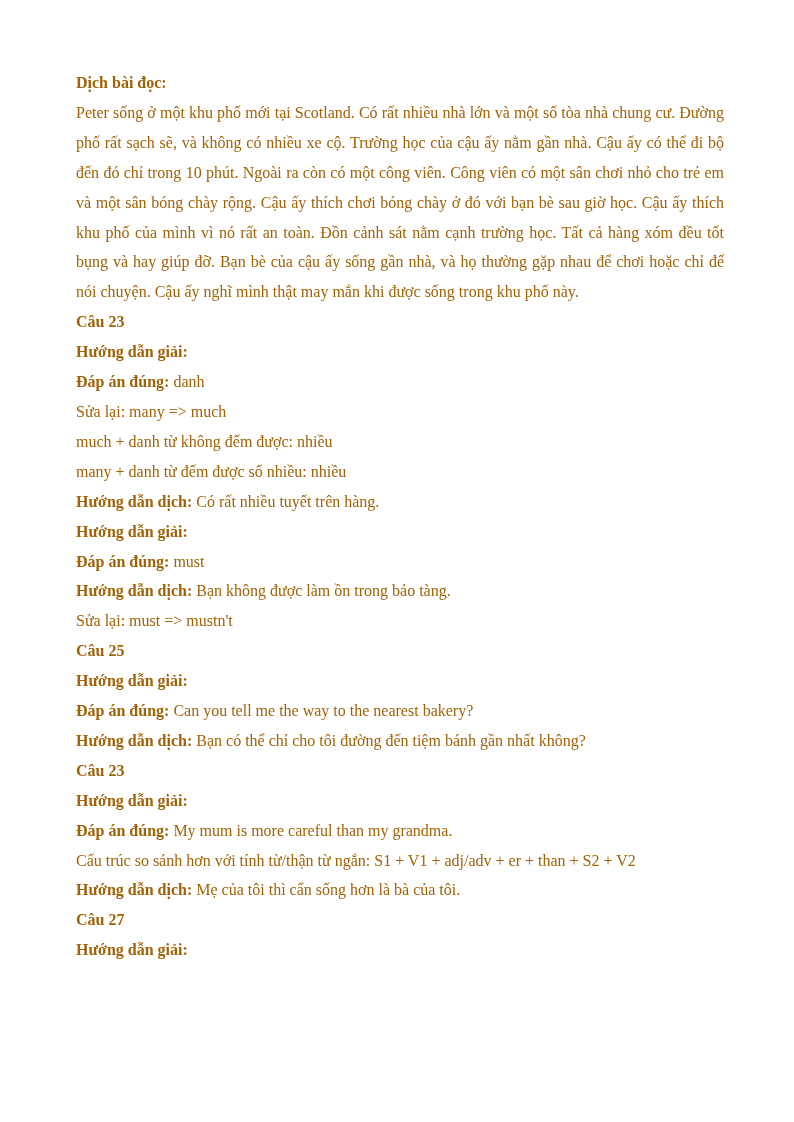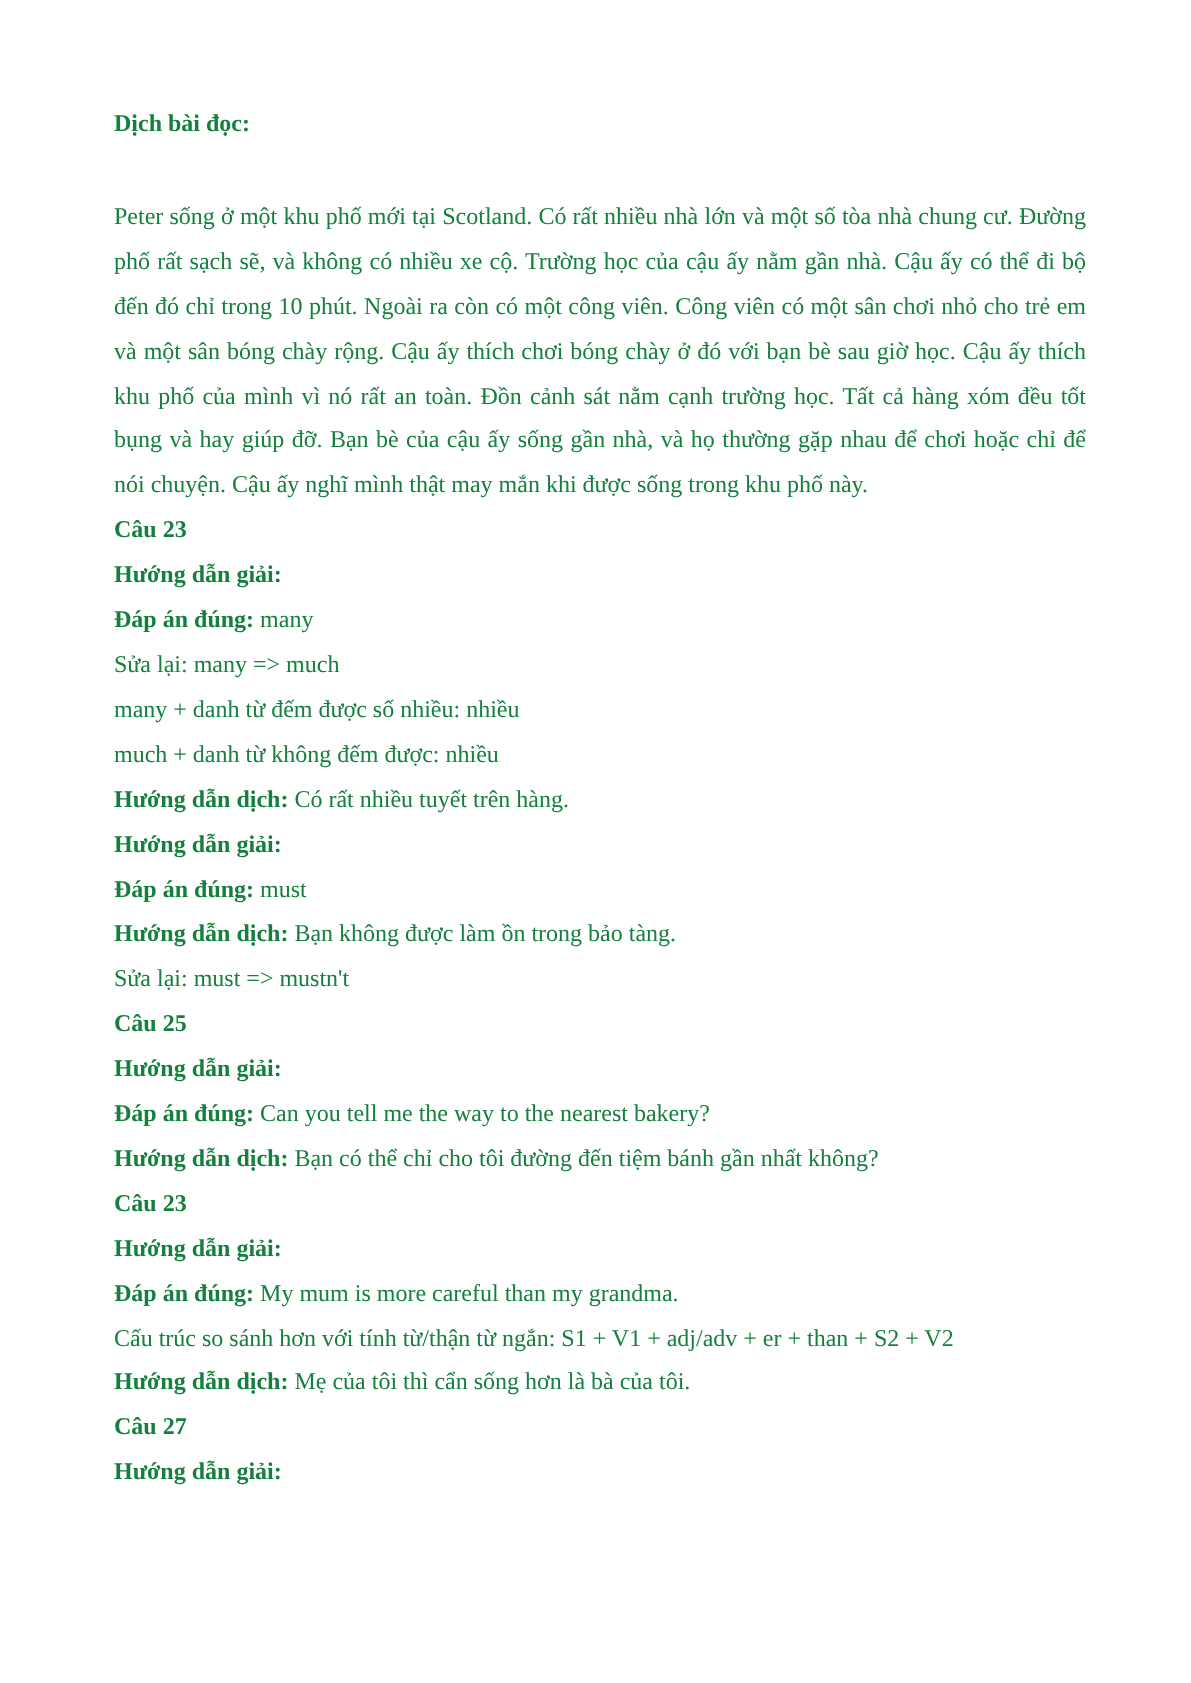--- a/index.html
+++ b/index.html
@@ -11,48 +11,47 @@
     position: relative;
     width: 794px;
     height: 1122px;
     box-sizing: border-box;
     background: #ffffff;
     padding: 68px 70px 0 76px;
     overflow: hidden;
     font-family: "Liberation Serif", "DejaVu Serif", serif;
     font-size: 16px;
     line-height: 29.9px;
-    color: #15803d;
+    color: #a16207;
   }
   .line {
     text-align: left;
     white-space: normal;
   }
   .line.justify {
     text-align: justify;
     text-justify: inter-word;
-    margin-top: 32px;
   }
   .line b {
     font-weight: 700;
   }
 </style>
 </head>
 <body>
 
 <div class="page">
   <div id="doc-lines">
       <div class="line"><b>Dịch bài đọc:</b></div>
       <div class="line justify"><span>Peter sống ở một khu phố mới tại Scotland. Có rất nhiều nhà lớn và một số tòa nhà chung cư. Đường phố rất sạch sẽ, và không có nhiều xe cộ. Trường học của cậu ấy nằm gần nhà. Cậu ấy có thể đi bộ đến đó chỉ trong 10 phút. Ngoài ra còn có một công viên. Công viên có một sân chơi nhỏ cho trẻ em và một sân bóng chày rộng. Cậu ấy thích chơi bóng chày ở đó với bạn bè sau giờ học. Cậu ấy thích khu phố của mình vì nó rất an toàn. Đồn cảnh sát nằm cạnh trường học. Tất cả hàng xóm đều tốt bụng và hay giúp đỡ. Bạn bè của cậu ấy sống gần nhà, và họ thường gặp nhau để chơi hoặc chỉ để nói chuyện. Cậu ấy nghĩ mình thật may mắn khi được sống trong khu phố này.</span></div>
       <div class="line"><b>Câu 23</b></div>
       <div class="line"><b>Hướng dẫn giải:</b></div>
-      <div class="line"><b>Đáp án đúng:</b><span> many</span></div>
+      <div class="line"><b>Đáp án đúng:</b><span> danh</span></div>
       <div class="line"><span>Sửa lại: many =&gt; much</span></div>
+      <div class="line"><span>much + danh từ không đếm được: nhiều</span></div>
       <div class="line"><span>many + danh từ đếm được số nhiều: nhiều</span></div>
-      <div class="line"><span>much + danh từ không đếm được: nhiều</span></div>
       <div class="line"><b>Hướng dẫn dịch:</b><span> Có rất nhiều tuyết trên hàng.</span></div>
       <div class="line"><b>Hướng dẫn giải:</b></div>
       <div class="line"><b>Đáp án đúng:</b><span> must</span></div>
       <div class="line"><b>Hướng dẫn dịch:</b><span> Bạn không được làm ồn trong bảo tàng.</span></div>
       <div class="line"><span>Sửa lại: must =&gt; mustn't</span></div>
       <div class="line"><b>Câu 25</b></div>
       <div class="line"><b>Hướng dẫn giải:</b></div>
       <div class="line"><b>Đáp án đúng:</b><span> Can you tell me the way to the nearest bakery?</span></div>
       <div class="line"><b>Hướng dẫn dịch:</b><span> Bạn có thể chỉ cho tôi đường đến tiệm bánh gần nhất không?</span></div>
       <div class="line"><b>Câu 23</b></div>

